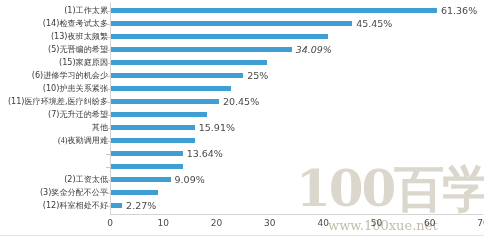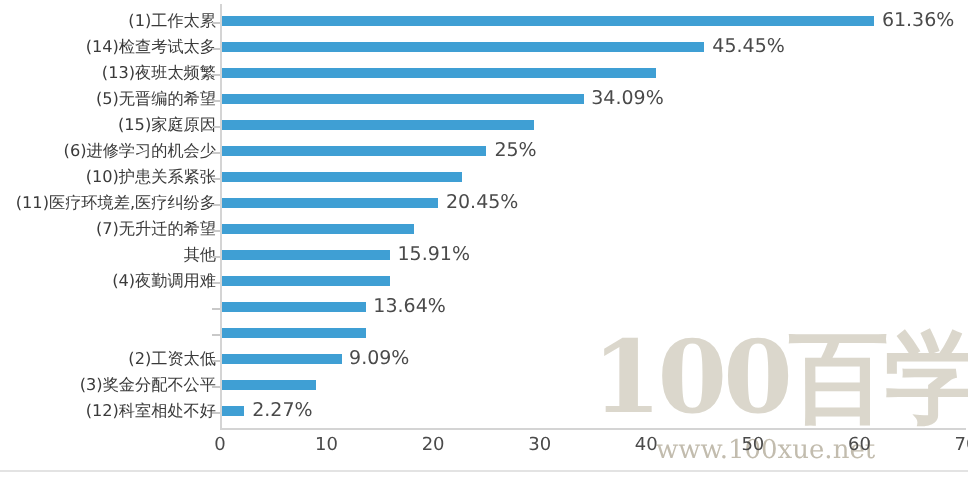--- a/index.html
+++ b/index.html
@@ -171,38 +171,38 @@
         <div class="cat-label" style="top: 1.5px;">(1)工作太累</div>
         <div class="cat-label" style="top: 14.5px;">(14)检查考试太多</div>
         <div class="cat-label" style="top: 27.5px;">(13)夜班太频繁</div>
         <div class="cat-label" style="top: 40.5px;">(5)无晋编的希望</div>
         <div class="cat-label" style="top: 53.5px;">(15)家庭原因</div>
         <div class="cat-label" style="top: 66.5px; padding-left: 20px;">(6)进修学习的机会少</div>
         <div class="cat-label" style="top: 79.5px;">(10)护患关系紧张</div>
         <div class="cat-label" style="top: 92.5px;">(11)医疗环境差,医疗纠纷多</div>
         <div class="cat-label" style="top: 105.5px;">(7)无升迁的希望</div>
         <div class="cat-label" style="top: 118.5px;">其他</div>
-        <div class="cat-label" style="top: 131.5px;">(4)夜勤调用难</div>
+        <div class="cat-label" style="top: 131.5px; font-family: Liberation Serif, serif;">(4)夜勤调用难</div>
         <div class="cat-label" style="top: 170.5px;">(2)工资太低</div>
         <div class="cat-label" style="top: 183.5px;">(3)奖金分配不公平</div>
         <div class="cat-label" style="top: 196.5px; padding-left: 20px;">(12)科室相处不好</div>
       </div>
     <div id="bars-area">
         <div class="bar-row" style="top: 4px; height: 5px;">
           <div class="bar" style="width: 326.961px; background: rgb(63, 159, 212);"></div>
           <div class="bar-value" style="left: 330.961px;">61.36%</div>
         </div>
         <div class="bar-row" style="top: 17px; height: 5px;">
           <div class="bar" style="width: 242.184px; background: rgb(63, 159, 212);"></div>
           <div class="bar-value" style="left: 246.184px;">45.45%</div>
         </div>
         <div class="bar-row" style="top: 30px; height: 5px;">
           <div class="bar" style="width: 217.992px; background: rgb(63, 159, 212);"></div>
         </div>
-        <div class="bar-row" style="top: 43px; height: 5px;">
+        <div class="bar-row" style="top: 43px; height: 5px; font-style: italic;">
           <div class="bar" style="width: 181.651px; background: rgb(63, 159, 212);"></div>
           <div class="bar-value" style="left: 185.651px;">34.09%</div>
         </div>
         <div class="bar-row" style="top: 56px; height: 5px;">
           <div class="bar" style="width: 157.459px; background: rgb(63, 159, 212);"></div>
         </div>
         <div class="bar-row" style="top: 69px; height: 5px;">
           <div class="bar" style="width: 133.214px; background: rgb(63, 159, 212);"></div>
           <div class="bar-value" style="left: 137.214px;">25%</div>
         </div>

